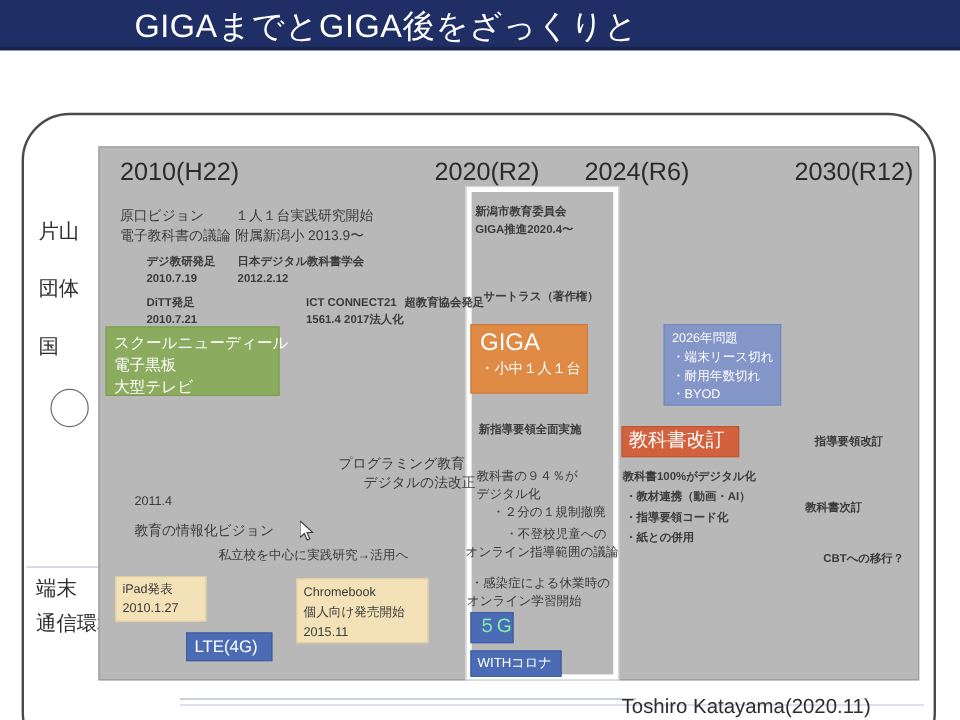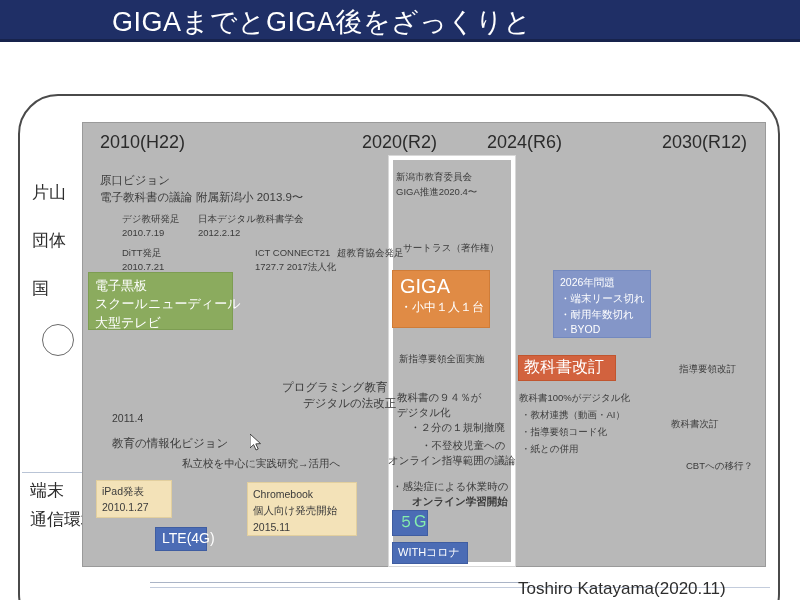--- a/index.html
+++ b/index.html
@@ -62,32 +62,32 @@
   #hline-3{left:150px;top:540px;width:380px;background:#aab4c6;}
 
   
   #chart-panel{
     position:absolute;left:82px;top:80px;width:684px;height:445px;
     background:#b8b8b8;border:1px solid #9a9a9a;box-sizing:border-box;
   }
 
   
   .year-head{
-    position:absolute;color:#2b2b2b;font-size:18px;white-space:nowrap;
+    position:absolute;color:#2b2b2b;font-size:21px;white-space:nowrap;
   }
   #yr-2010{left:100px;top:90px;}
   #yr-2020{left:362px;top:90px;}
   #yr-2024{left:487px;top:90px;}
   #yr-2030{left:662px;top:90px;}
 
   
   .txt{
     position:absolute;color:#3b3b3b;white-space:nowrap;line-height:1.45;
   }
-  .t11{font-size:9.5px;}
+  .t11{font-size:9.5px;font-weight:bold;}
   .t12{font-size:10.5px;}
   .t13{font-size:11.5px;}
 
   
   #center-col{
     position:absolute;left:388px;top:113px;width:128px;height:412px;
     background:#ffffff;border:1px solid #d8d8d8;box-sizing:border-box;
   }
   #center-inner{
     position:absolute;left:393px;top:118px;width:118px;height:402px;
@@ -126,21 +126,21 @@
     padding:1px 5px;border:1px solid #c0552f;
   }
 
   #box-ipad{
     left:96px;top:438px;width:76px;height:38px;
     background:#f3e2b8;color:#3b3b3b;font-size:10.5px;
     padding:3px 5px;line-height:1.5;border:1px solid #e2cf9e;
   }
 
   #box-lte{
-    left:155px;top:485px;width:52px;height:24px;
+    left:155px;top:485px;width:72px;height:24px;
     background:#4b6cb5;color:#ffffff;font-size:14px;
     padding:2px 6px;border:1px solid #3f5da1;
   }
 
   #box-chromebook{
     left:247px;top:440px;width:110px;height:54px;
     background:#f3e2b8;color:#3b3b3b;font-size:10.5px;
     padding:3px 5px;line-height:1.55;border:1px solid #e2cf9e;
   }
 
@@ -195,57 +195,58 @@
   <div id="center-col"></div>
   <div id="center-inner"></div>
 
   <div class="year-head" id="yr-2010">2010(H22)</div>
   <div class="year-head" id="yr-2020">2020(R2)</div>
   <div class="year-head" id="yr-2024">2024(R6)</div>
   <div class="year-head" id="yr-2030">2030(R12)</div>
 
   <div class="txt t13" style="left:100px;top:130px;">原口ビジョン</div>
   <div class="txt t13" style="left:100px;top:147px;">電子教科書の議論</div>
+  <div class="txt t13" style="left:196px;top:130px;">１人１台実践研究開始</div>
   <div class="txt t13" style="left:196px;top:147px;">附属新潟小 2013.9〜</div>
 
   <div class="txt t11" style="left:122px;top:170px;">デジ教研発足</div>
   <div class="txt t11" style="left:122px;top:184px;">2010.7.19</div>
   <div class="txt t11" style="left:122px;top:204px;">DiTT発足</div>
   <div class="txt t11" style="left:122px;top:218px;">2010.7.21</div>
 
   <div class="txt t11" style="left:198px;top:170px;">日本デジタル教科書学会</div>
   <div class="txt t11" style="left:198px;top:184px;">2012.2.12</div>
   <div class="txt t11" style="left:255px;top:204px;">ICT  CONNECT21</div>
-  <div class="txt t11" style="left:255px;top:218px;">1727.7  2017法人化</div>
+  <div class="txt t11" style="left:255px;top:218px;">1561.4  2017法人化</div>
   <div class="txt t11" style="left:337px;top:204px;">超教育協会発足</div>
 
   <div class="box" id="box-newdeal">
+    <div>スクールニューディール</div>
     <div>電子黒板</div>
-    <div>スクールニューディール</div>
     <div>大型テレビ</div>
   </div>
 
   <div class="txt t13" style="left:282px;top:337px;">プログラミング教育</div>
   <div class="txt t13" style="left:112px;top:353px;margin-top:40px;">教育の情報化ビジョン</div>
   <div class="txt t12" style="left:112px;top:369px;">2011.4</div>
   <div class="txt t13" style="left:303px;top:353px;">デジタルの法改正</div>
   <div class="txt t12" style="left:182px;top:414px;">私立校を中心に実践研究→活用へ</div>
 
   <div class="txt t11" style="left:396px;top:128px;">新潟市教育委員会</div>
   <div class="txt t11" style="left:396px;top:143px;">GIGA推進2020.4〜</div>
   <div class="txt t11" style="left:403px;top:199px;">サートラス（著作権）</div>
 
   <div class="txt t11" style="left:399px;top:310px;">新指導要領全面実施</div>
   <div class="txt t12" style="left:397px;top:348px;">教科書の９４％が</div>
   <div class="txt t12" style="left:397px;top:363px;">デジタル化</div>
   <div class="txt t12" style="left:410px;top:378px;">・２分の１規制撤廃</div>
   <div class="txt t12" style="left:390px;top:396px;padding-left:31px;">・不登校児童への</div>
   <div class="txt t12" style="left:388px;top:411px;">オンライン指導範囲の議論</div>
   <div class="txt t12" style="left:392px;top:437px;">・感染症による休業時の</div>
-  <div class="txt t12" style="left:412px;top:452px;font-weight:bold;">オンライン学習開始</div>
+  <div class="txt t12" style="left:389px;top:452px;">オンライン学習開始</div>
 
   <div class="box" id="box-giga">
     <span class="giga-big">GIGA</span>
     <span class="giga-sub">・小中１人１台</span>
   </div>
 
   <div class="box" id="box-2026">
     <div>2026年問題</div>
     <div>・端末リース切れ</div>
     <div>・耐用年数切れ</div>

